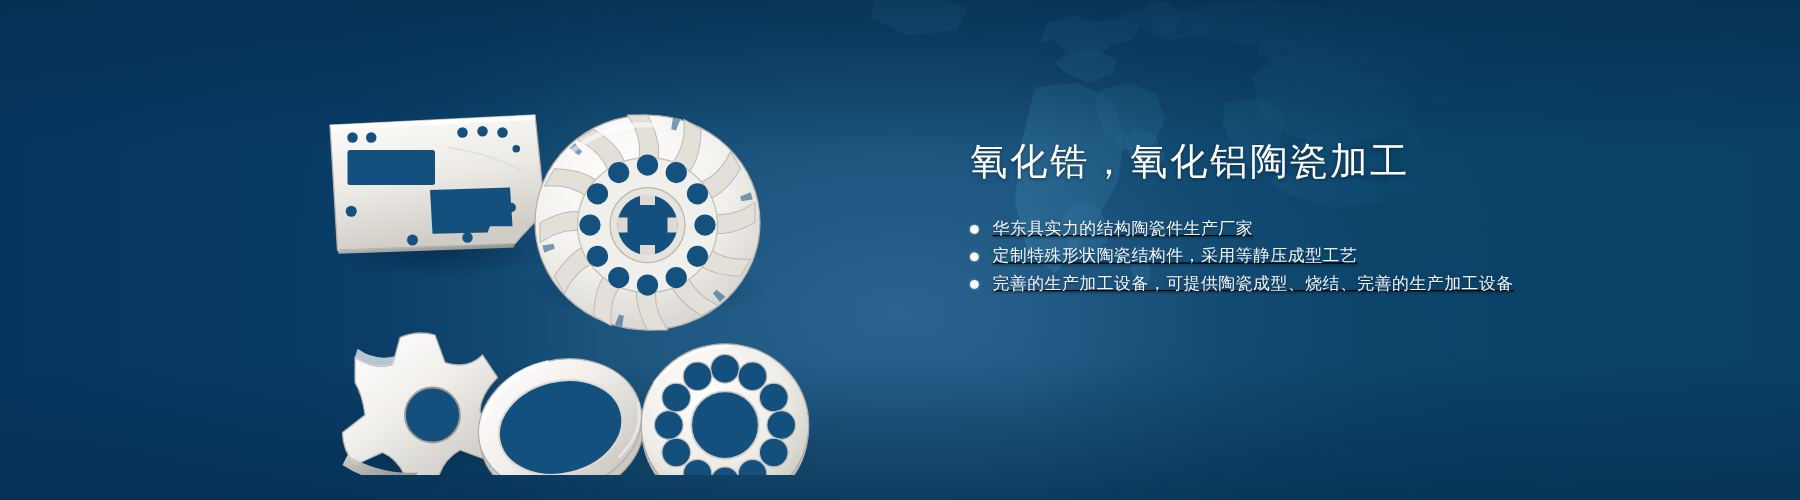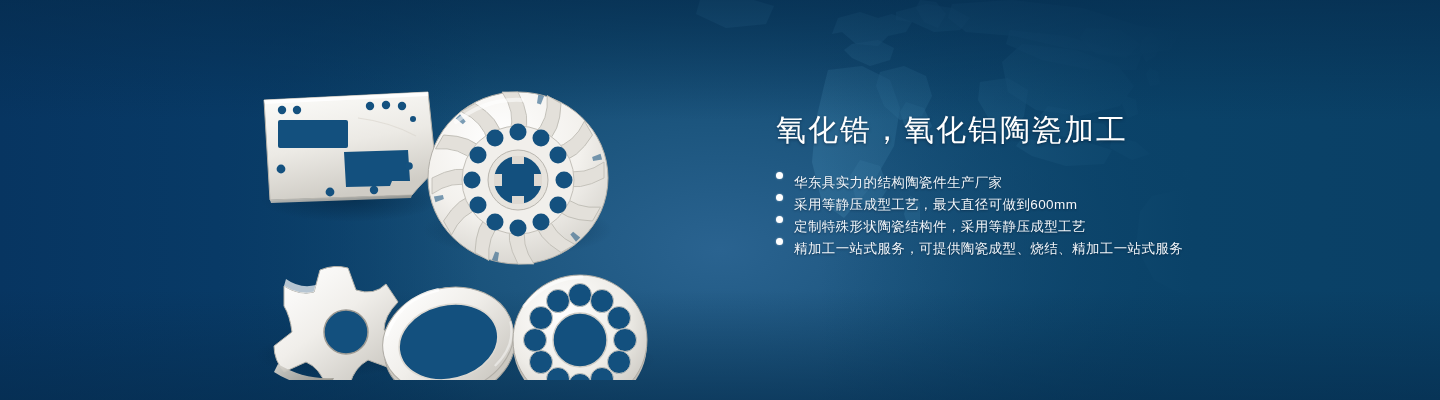--- a/index.html
+++ b/index.html
@@ -69,22 +69,24 @@
     font-weight:400;
     text-shadow:0 1px 3px rgba(0,20,40,0.55);
     white-space:nowrap;
   }
   .bullets {
     list-style:none;
     margin-top:22px;
   }
   .bullet {
     display:flex;
+    align-items:center;
     height:22px;
     margin-bottom:0px;
+    text-decoration:underline;
   }
   .bullet + .bullet { margin-top:0px; }
   .bullet-dot {
     width:7px; height:7px;
     border-radius:50%;
     background:#ffffff;
     flex:0 0 auto;
     margin-right:11px;
     box-shadow:0 0 2px rgba(255,255,255,0.5);
   }
@@ -332,27 +334,23 @@
 
     <div class="headline">氧化锆，氧化铝陶瓷加工</div>
 
     <ul class="bullets">
       <li class="bullet">
         <span class="bullet-dot"></span>
         <span class="bullet-text">华东具实力的结构陶瓷件生产厂家</span>
       </li>
       <li class="bullet">
         <span class="bullet-dot"></span>
-        <span class="bullet-text">采用等静压成型工艺，最大直径可做到600mm</span>
-      </li>
-      <li class="bullet">
-        <span class="bullet-dot"></span>
         <span class="bullet-text">定制特殊形状陶瓷结构件，采用等静压成型工艺</span>
       </li>
       <li class="bullet">
         <span class="bullet-dot"></span>
-        <span class="bullet-text">精加工一站式服务，可提供陶瓷成型、烧结、精加工一站式服务</span>
+        <span class="bullet-text">完善的生产加工设备，可提供陶瓷成型、烧结、完善的生产加工设备</span>
       </li>
     </ul>
 
   </div>
 
 </div>
 
 </body></html>

